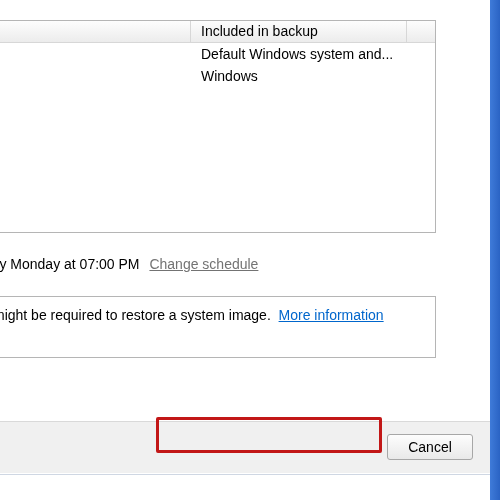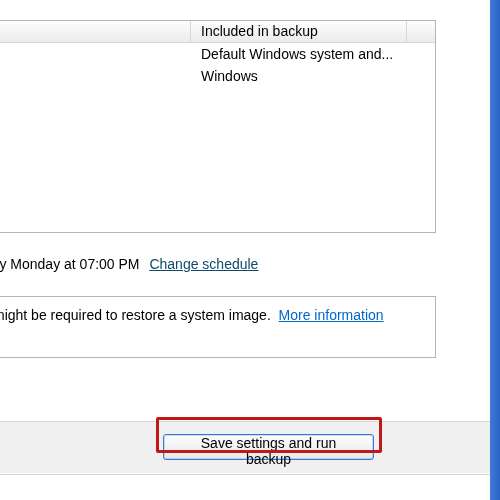--- a/index.html
+++ b/index.html
@@ -75,21 +75,21 @@
   .schedule-line {
     position: absolute;
     top: 256px;
     left: -20px;
     width: 480px;
     padding-left: 0;
     font-size: 14px;
     color: #000;
   }
   .schedule-line .link {
-    color: #0c4a6e;
+    color: #737373;
     text-decoration: underline;
     cursor: pointer;
     margin-left: 6px;
   }
 
   .warn-box {
     position: absolute;
     top: 296px;
     left: -20px;
     width: 456px;
@@ -180,21 +180,21 @@
       <span>very Monday at 07:00 PM</span>
       <span class="link">Change schedule</span>
     </div>
 
     <div class="warn-box">
       <span>might be required to restore a system image.</span>
       <span>&nbsp;</span><span class="link">More information</span>
     </div>
 
     <div class="button-band">
-      <button class="btn primary btn-save">Save settings and run backup</button>
+      <button class="btn btn-cancel">Cancel</button>
     </div>
     <div class="thin-line"></div>
 
   </div>
 
   <div class="highlight-red"></div>
   <div class="chrome-right"></div>
 </div>
 
 </body></html>

